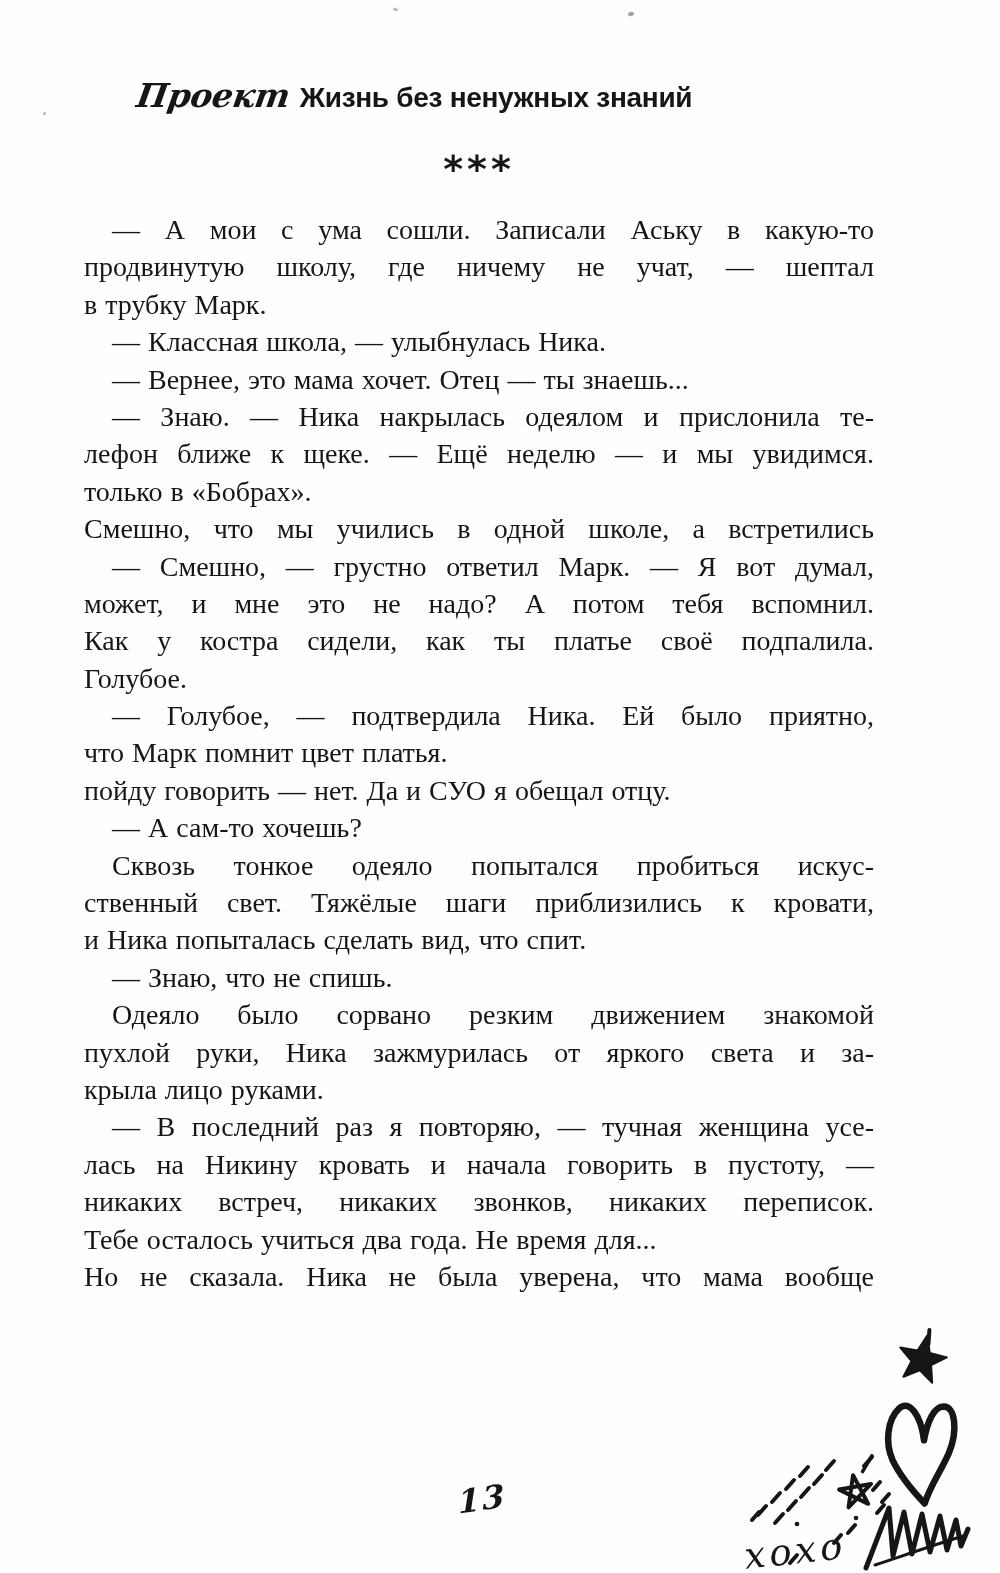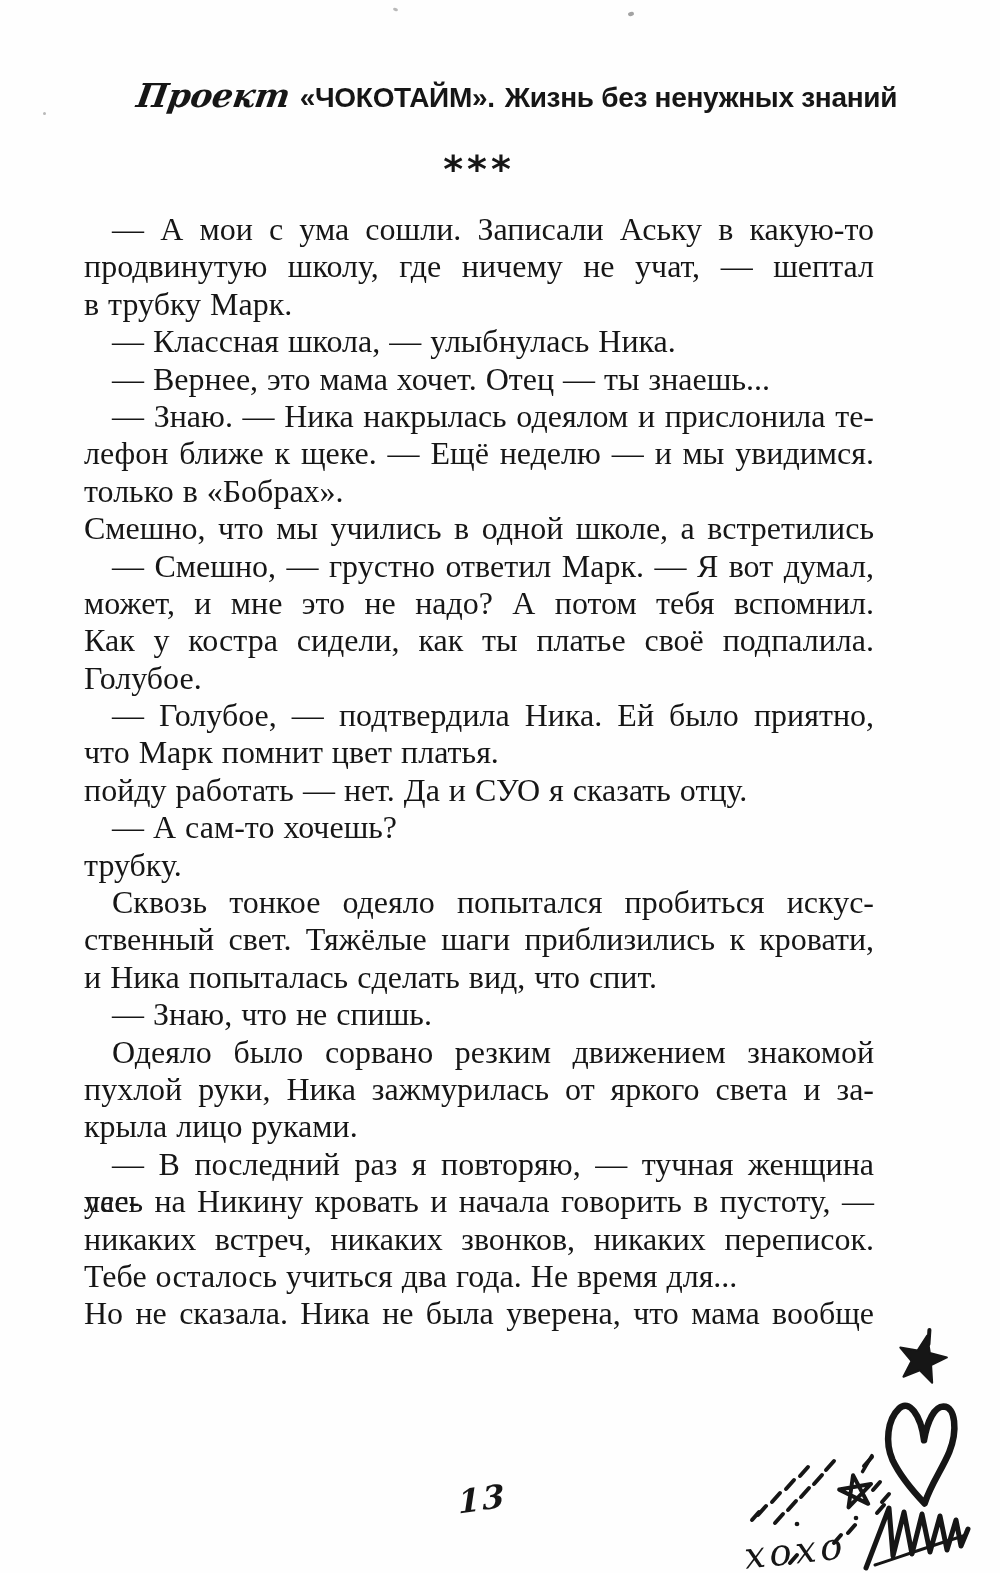--- a/index.html
+++ b/index.html
@@ -34,21 +34,21 @@
     position:absolute; left:84px; top:150px; width:790px;
     text-align:center;
     font-family:"DejaVu Sans",sans-serif;
     font-weight:700; font-size:38px; letter-spacing:4px;
     line-height:38px;
   }
 
   
   .body-text {
     position:absolute; left:84px; top:211px; width:790px;
-    font-size:32px; line-height:37.4px;
+    font-size:28px; line-height:37.4px;
     word-spacing:1px;
   }
   .body-text .line {
     text-align:justify;
     text-align-last:justify;
     white-space:normal;
     height:37.4px;
   }
   .body-text .line.first { text-indent:28px; }
   .body-text .line.para-end { text-align:left; text-align-last:left; }
@@ -82,21 +82,20 @@
 <body>
 
 <div class="page">
 
   <div class="speck s1"></div>
   <div class="speck s2"></div>
   <div class="speck s3"></div>
 
   <div class="header">
     <span class="script">Проект</span>
-    <span>«ЧОКОТАЙМ».</span>
     <span>Жизнь без ненужных знаний</span>
   </div>
 
   <div class="separator">***</div>
 
   <div class="body-text">
       <div class="line first">— А мои с ума сошли. Записали Аську в какую-то</div>
       <div class="line">продвинутую школу, где ничему не учат, — шептал</div>
       <div class="line para-end">в трубку Марк.</div>
       <div class="line first para-end">— Классная школа, — улыбнулась Ника.</div>
@@ -104,23 +103,22 @@
       <div class="line first">— Знаю. — Ника накрылась одеялом и прислонила те-</div>
       <div class="line">лефон ближе к щеке. — Ещё неделю — и мы увидимся.</div>
       <div class="line para-end">только в «Бобрах».</div>
       <div class="line">Смешно, что мы учились в одной школе, а встретились</div>
       <div class="line first">— Смешно, — грустно ответил Марк. — Я вот думал,</div>
       <div class="line">может, и мне это не надо? А потом тебя вспомнил.</div>
       <div class="line">Как у костра сидели, как ты платье своё подпалила.</div>
       <div class="line para-end">Голубое.</div>
       <div class="line first">— Голубое, — подтвердила Ника. Ей было приятно,</div>
       <div class="line para-end">что Марк помнит цвет платья.</div>
-      <div class="line para-end">пойду работать — нет. Да и СУО я сказать отцу.</div>
+      <div class="line para-end">пойду говорить — нет. Да и СУО я обещал отцу.</div>
       <div class="line first para-end">— А сам-то хочешь?</div>
-      <div class="line para-end">трубку.</div>
       <div class="line first">Сквозь тонкое одеяло попытался пробиться искус-</div>
       <div class="line">ственный свет. Тяжёлые шаги приблизились к кровати,</div>
       <div class="line para-end">и Ника попыталась сделать вид, что спит.</div>
       <div class="line first para-end">— Знаю, что не спишь.</div>
       <div class="line first">Одеяло было сорвано резким движением знакомой</div>
       <div class="line">пухлой руки, Ника зажмурилась от яркого света и за-</div>
       <div class="line para-end">крыла лицо руками.</div>
       <div class="line first">— В последний раз я повторяю, — тучная женщина усе-</div>
       <div class="line">лась на Никину кровать и начала говорить в пустоту, —</div>
       <div class="line">никаких встреч, никаких звонков, никаких переписок.</div>

